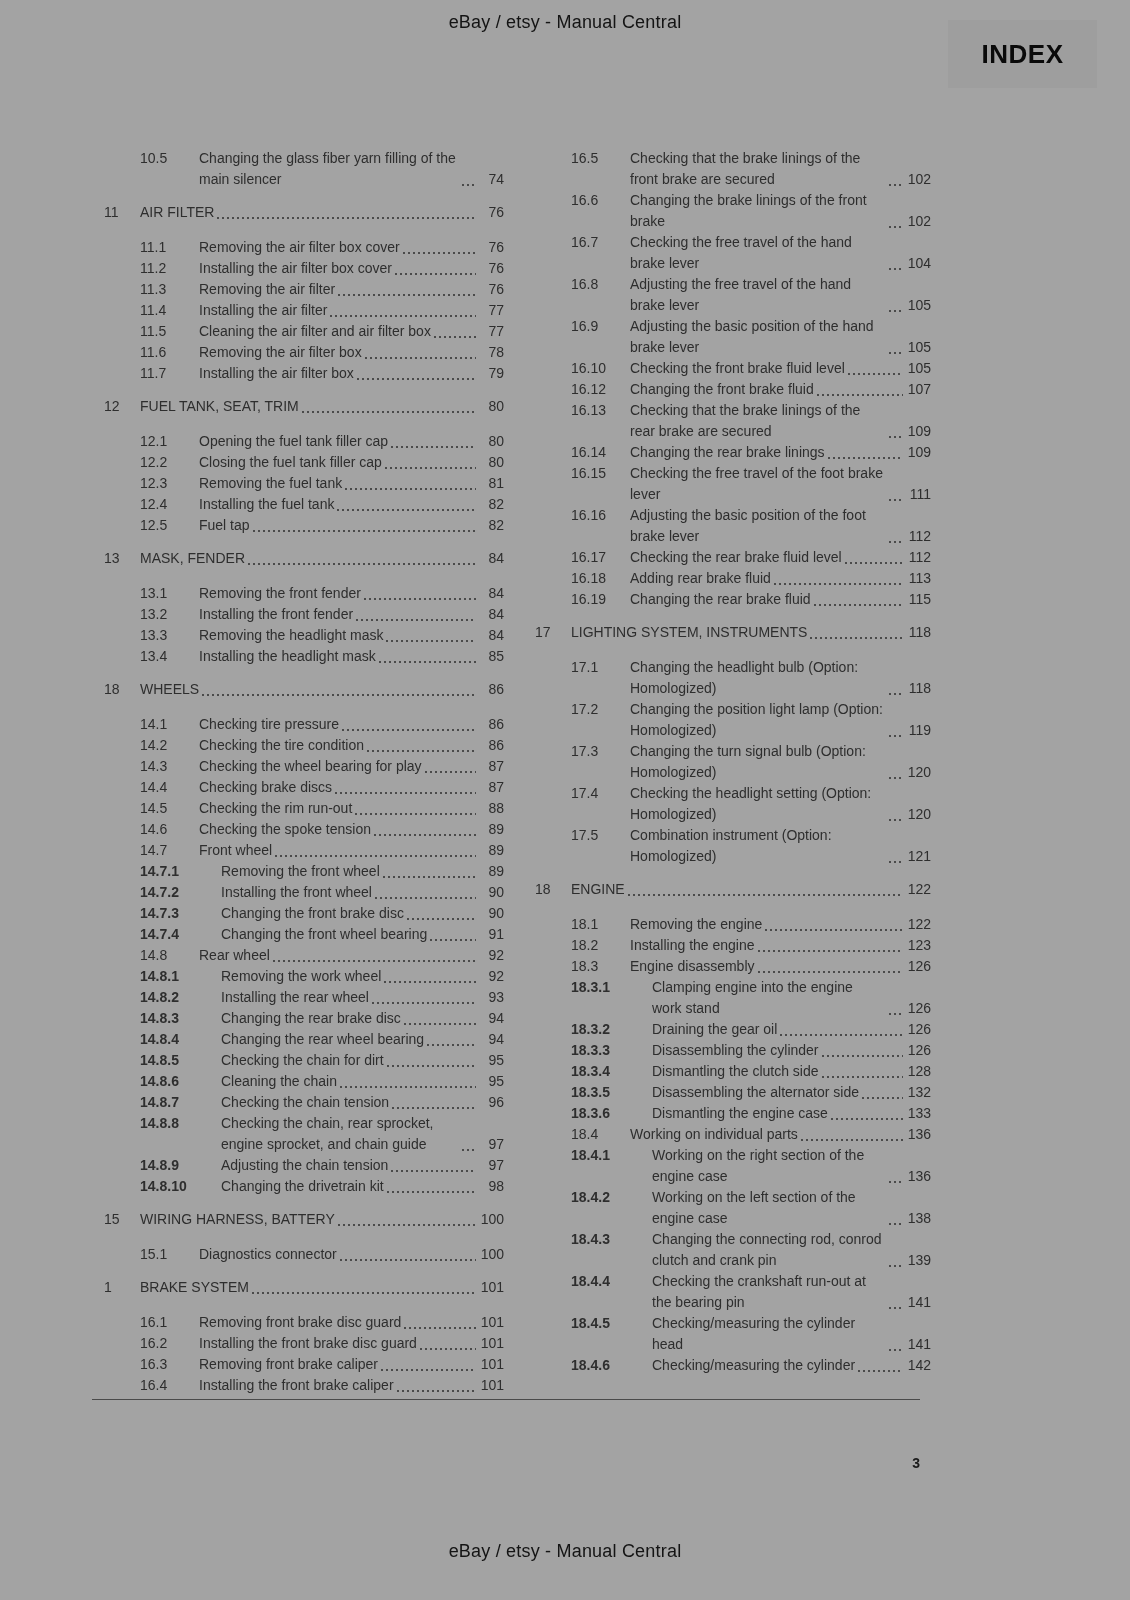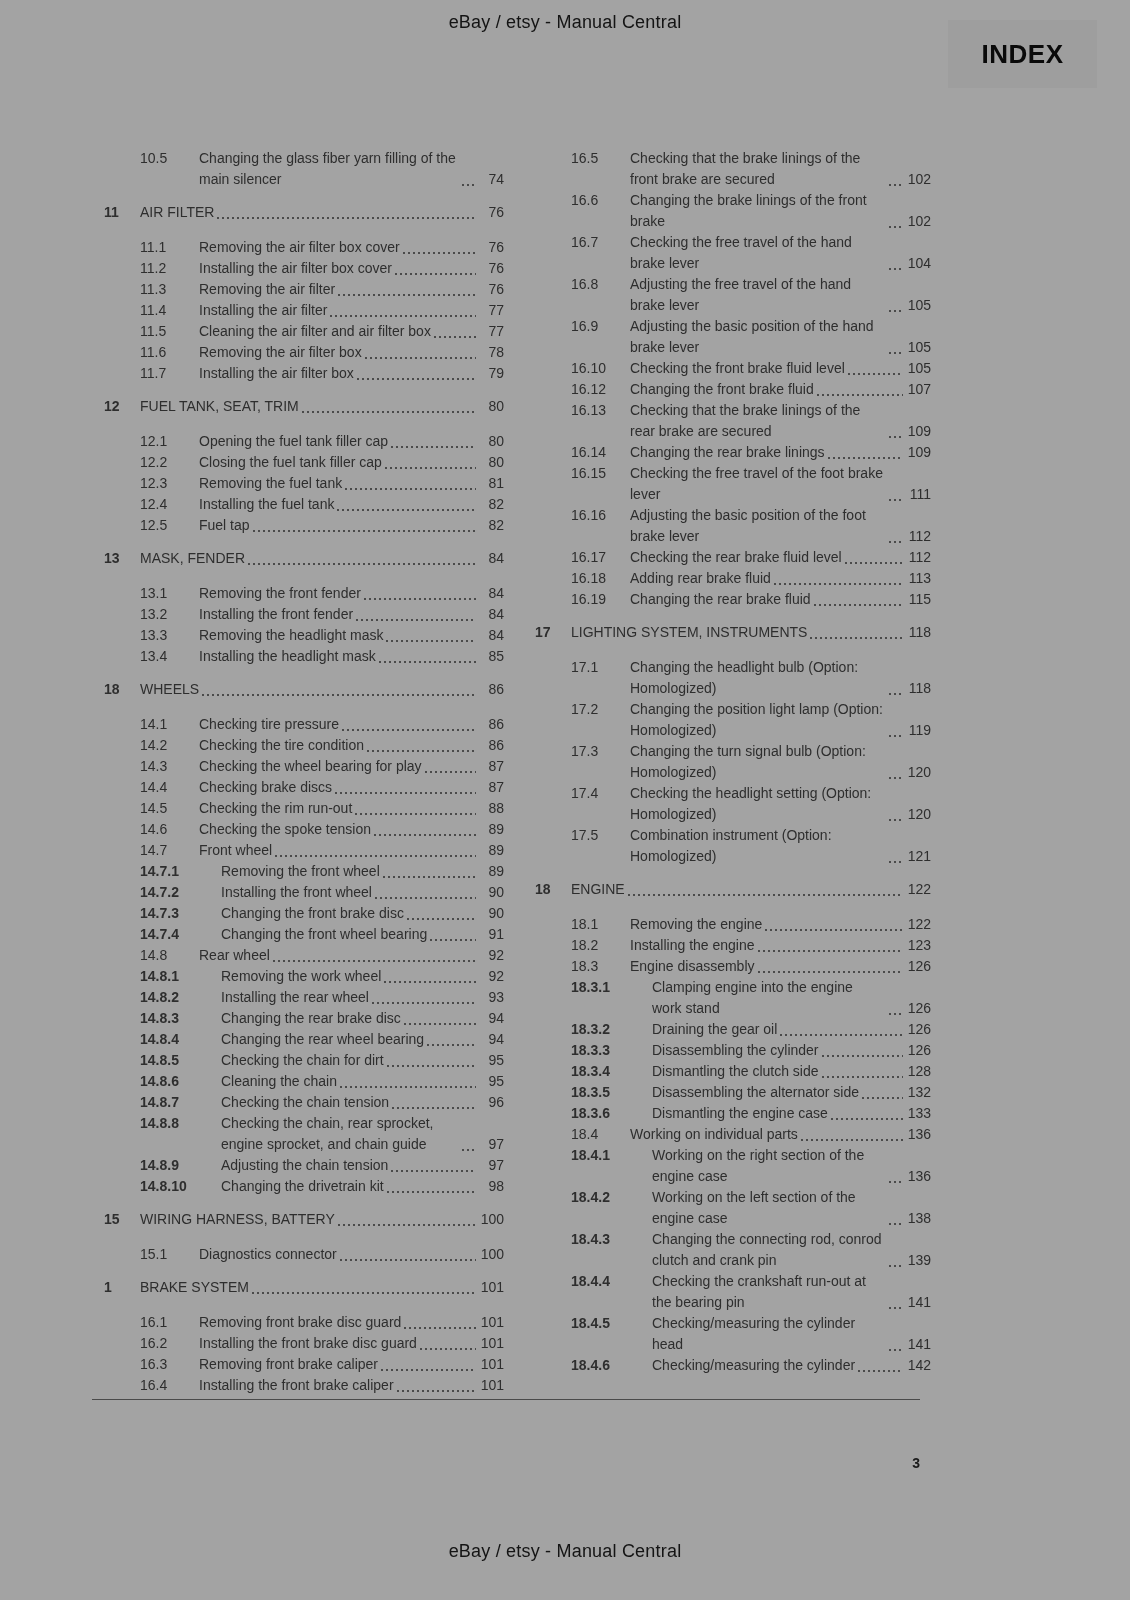--- a/index.html
+++ b/index.html
@@ -76,21 +76,21 @@
     background-size: 5px 2px;
     background-repeat: repeat-x;
     background-position: left bottom;
   }
   .row .pg {
     flex: 0 0 auto;
     min-width: 24px;
     text-align: right;
   }
   .lvl0 { margin: 12px 0 14px 0; }
-  .lvl0 .num { width: 36px; font-weight: bold; }
+  .lvl0 .num { width: 36px; }
   .lvl1 { padding-left: 36px; }
   .lvl1 .num { width: 59px; }
   .lvl2 { padding-left: 36px; }
   .lvl2 .num { width: 81px; font-weight: bold; }
 
   .footer-rule {
     position: absolute;
     top: 1399px;
     left: 92px;
     width: 828px;

